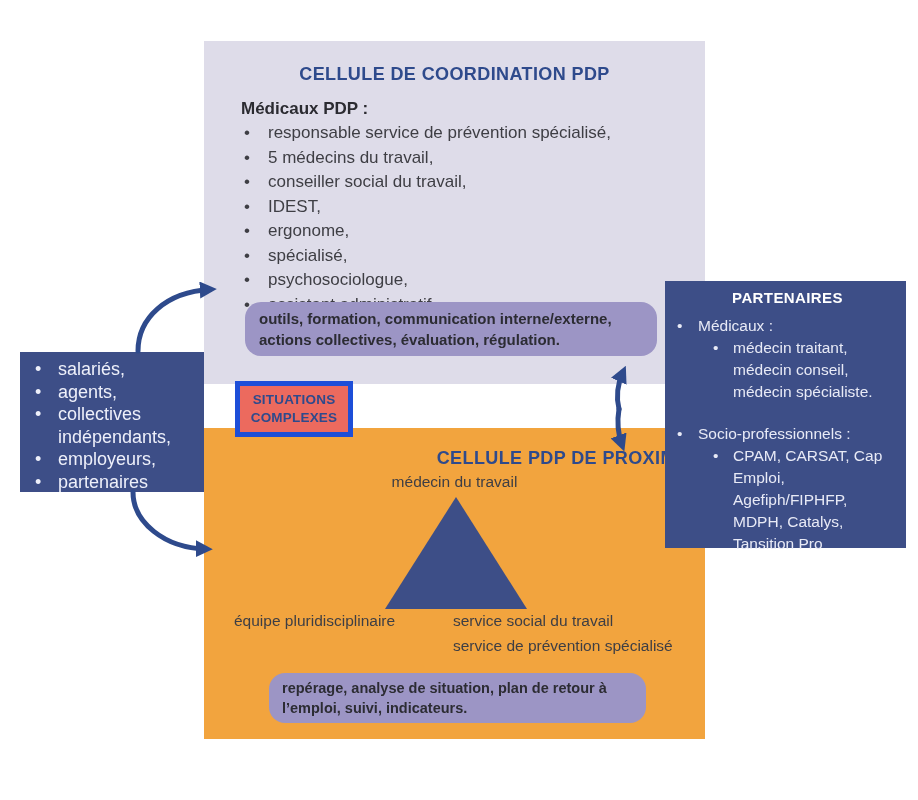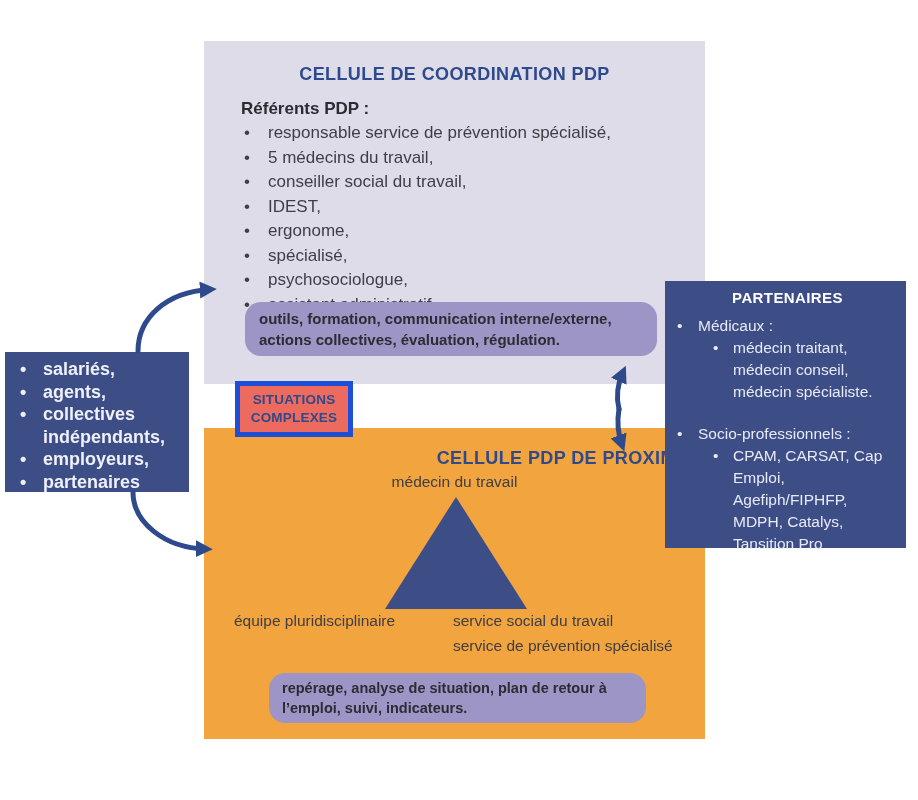--- a/index.html
+++ b/index.html
@@ -39,21 +39,21 @@
            letter-spacing:.4px;color:var(--title-blue);}
   .prox .medecin{margin:4px 0 0 0;text-align:center;font-size:15.5px;color:var(--ink);}
   .triangle{position:absolute;left:181px;top:69px;width:0;height:0;
             border-left:71px solid transparent;border-right:71px solid transparent;
             border-bottom:112px solid var(--dark-blue);}
   .left-label{position:absolute;left:30px;top:184px;margin:0;font-size:15.5px;color:var(--ink);}
   .right-label{position:absolute;left:249px;top:180px;margin:0;font-size:15.5px;line-height:25px;color:var(--ink);}
   .right-label span{display:block;}
 
   
-  .publics{position:absolute;left:5px;top:352px;width:184px;height:140px;background:var(--dark-blue);box-sizing:border-box;padding-top:6px;font-weight:bold;}
+  .publics{position:absolute;left:20px;top:352px;width:184px;height:140px;background:var(--dark-blue);box-sizing:border-box;padding-top:6px;}
   .publics ul{list-style:none;margin:0;padding:0 4px 0 0;}
   .publics li{position:relative;padding-left:38px;font-size:18px;line-height:22.5px;color:var(--light-text);}
   .publics li::before{content:"•";position:absolute;left:15px;top:0;color:var(--light-text);}
 
   
   .partners{position:absolute;left:665px;top:281px;width:241px;height:267px;background:var(--dark-blue);
             z-index:10;box-sizing:border-box;padding:8px 6px 0 10px;color:#e8eaf6;}
   .partners h2{margin:0 0 9px 0;text-align:center;font-size:15px;font-weight:bold;letter-spacing:.4px;color:#ffffff;}
   .partners ul{list-style:none;margin:0;padding:0;}
   .partners ul.lvl1 > li{position:relative;padding-left:23px;font-size:15.5px;line-height:22px;}
@@ -86,21 +86,21 @@
       </marker>
     </defs>
     <path class="arrow" d="M138,351 C138,318 166,292 210,289.5" marker-end="url(#ah)"></path>
     <path class="arrow" d="M133,492 C133,522 164,548 206,549" marker-end="url(#ah)"></path>
     <path class="arrow" d="M619,409 C616,397 618,383 623,372" marker-end="url(#ah)"></path>
     <path class="arrow" d="M619,409 C617,421 618,434 622,445" marker-end="url(#ah)"></path>
   </svg>
 
   <section class="coord">
     <h1>CELLULE DE COORDINATION PDP</h1>
-    <p class="heading">Référents PDP :</p>
+    <p class="heading">Médicaux PDP :</p>
     <ul class="plainlist">
       <li>responsable service de prévention spécialisé,</li>
       <li>5 médecins du travail,</li>
       <li>conseiller social du travail,</li>
       <li>IDEST,</li>
       <li>ergonome,</li>
       <li>spécialisé,</li>
       <li>psychosociologue,</li>
       <li>assistant administratif.</li>
     </ul>

